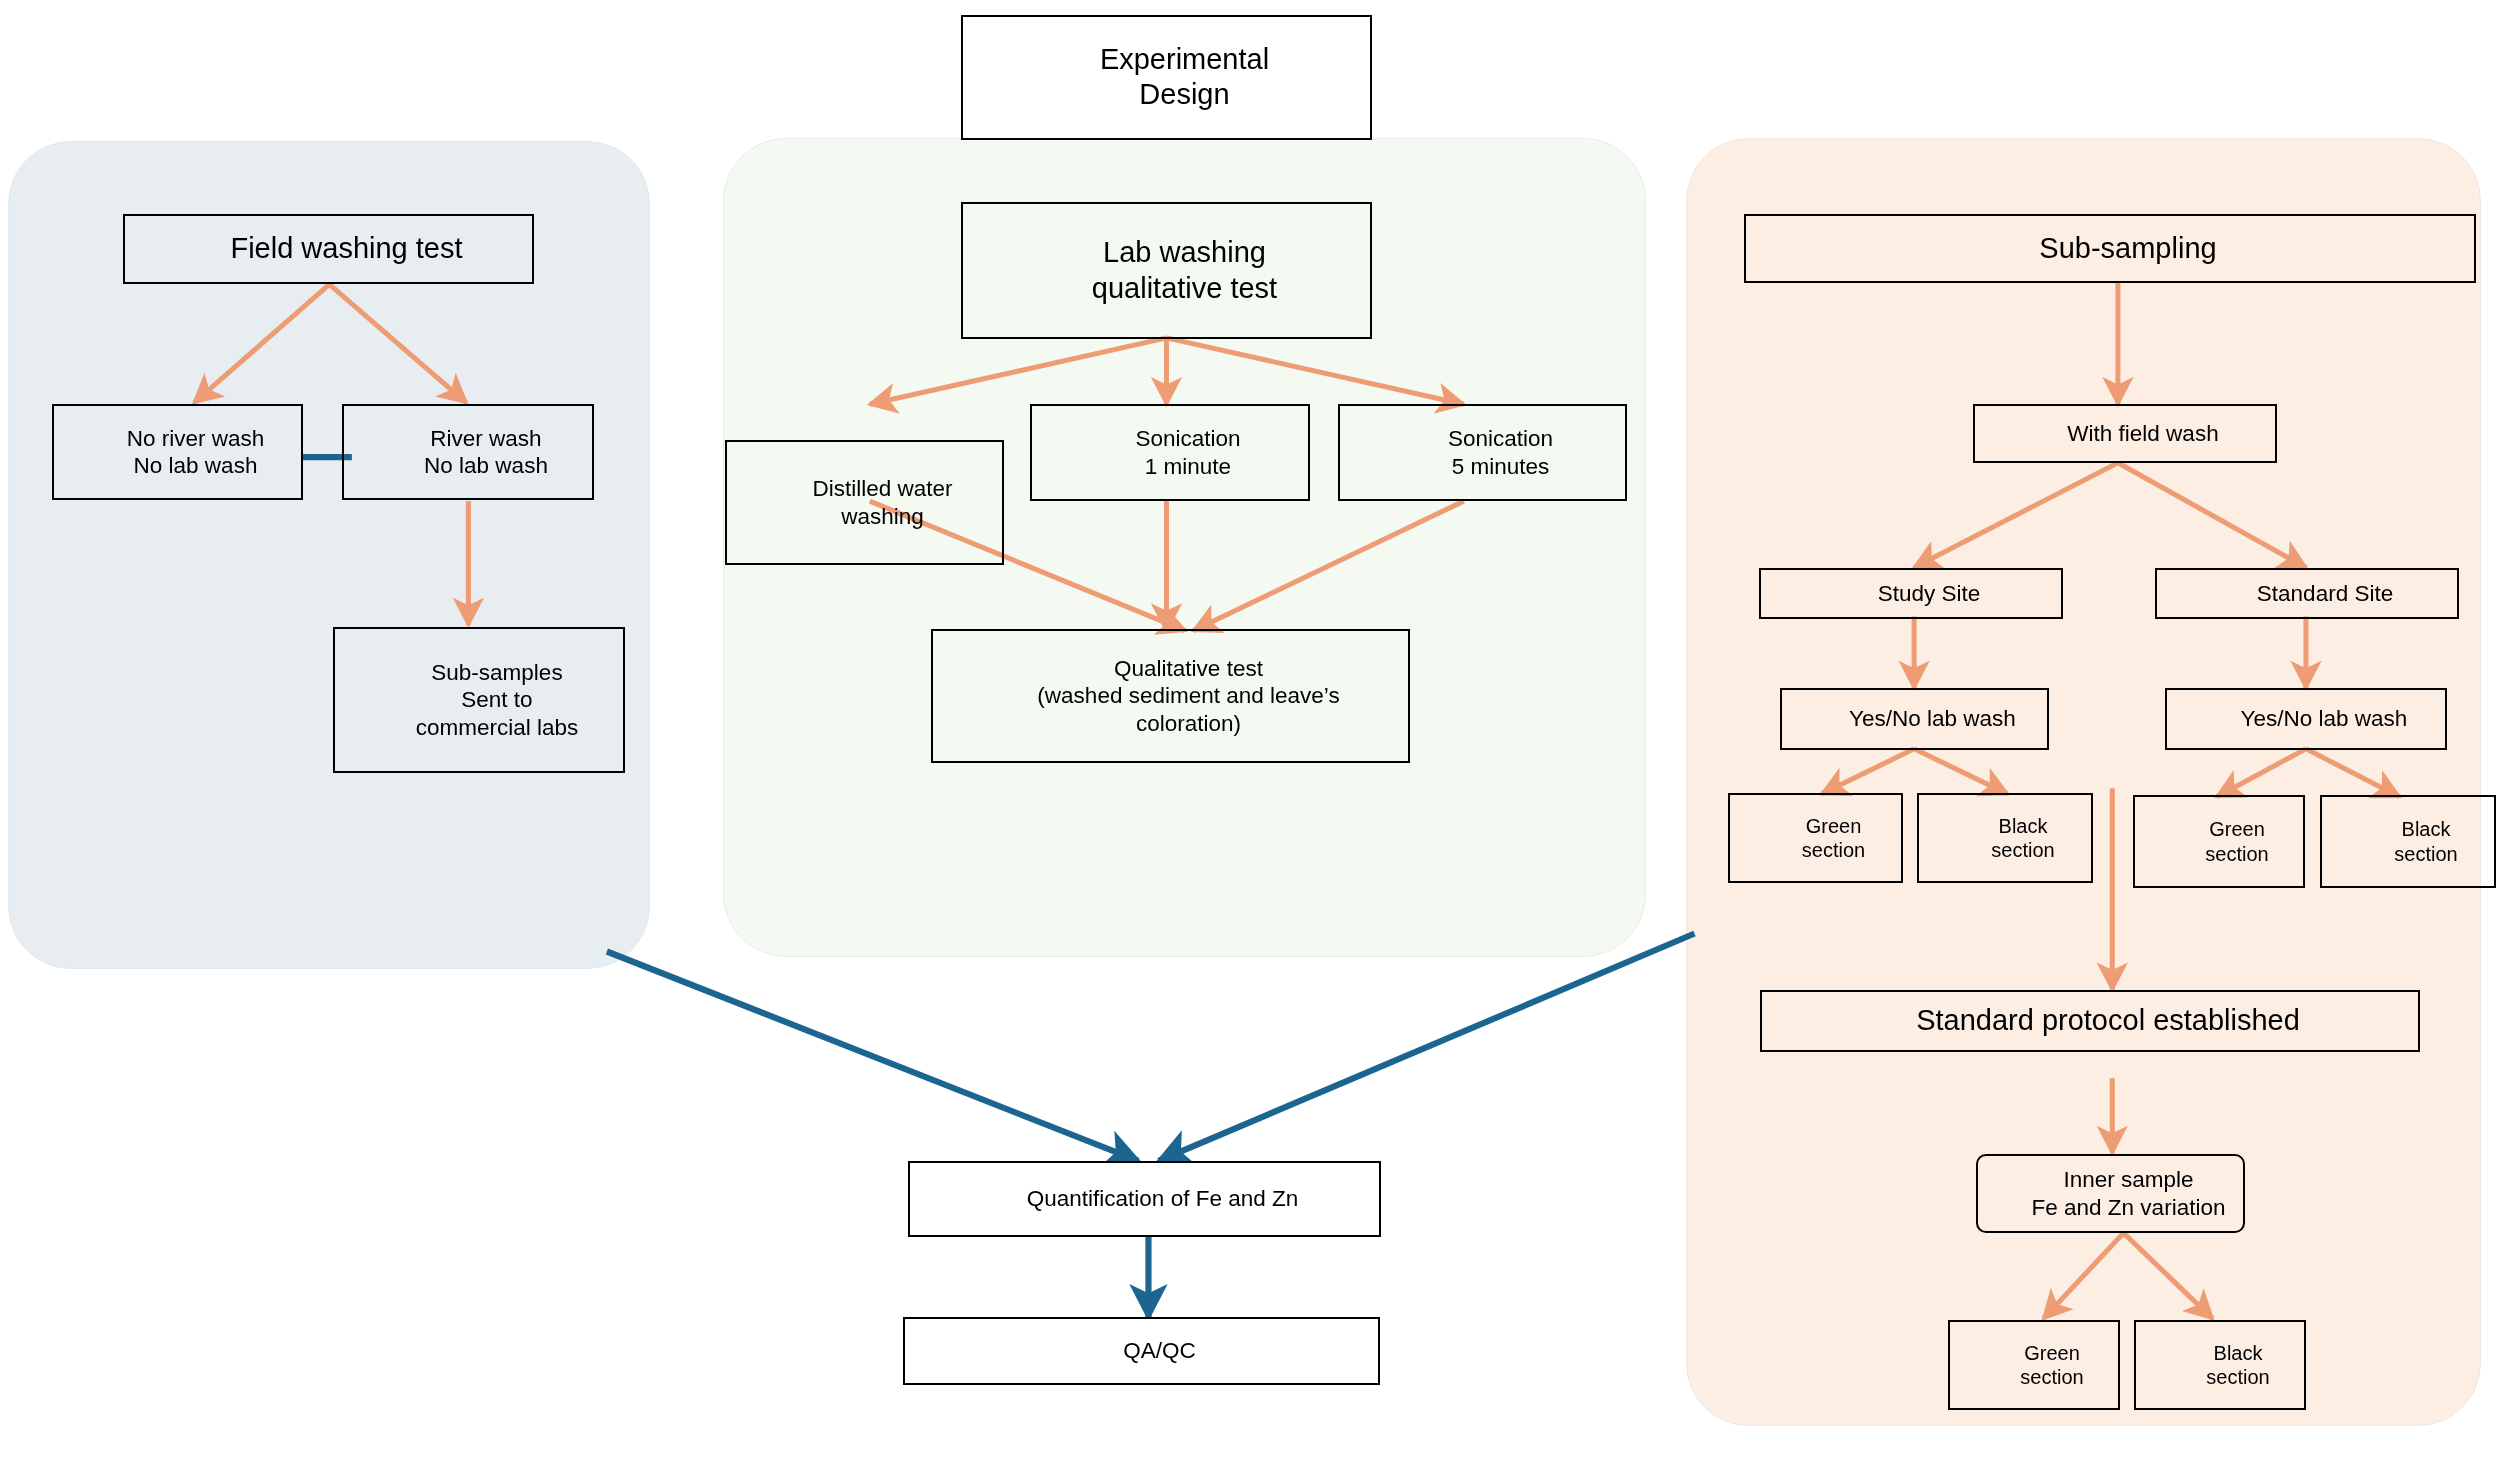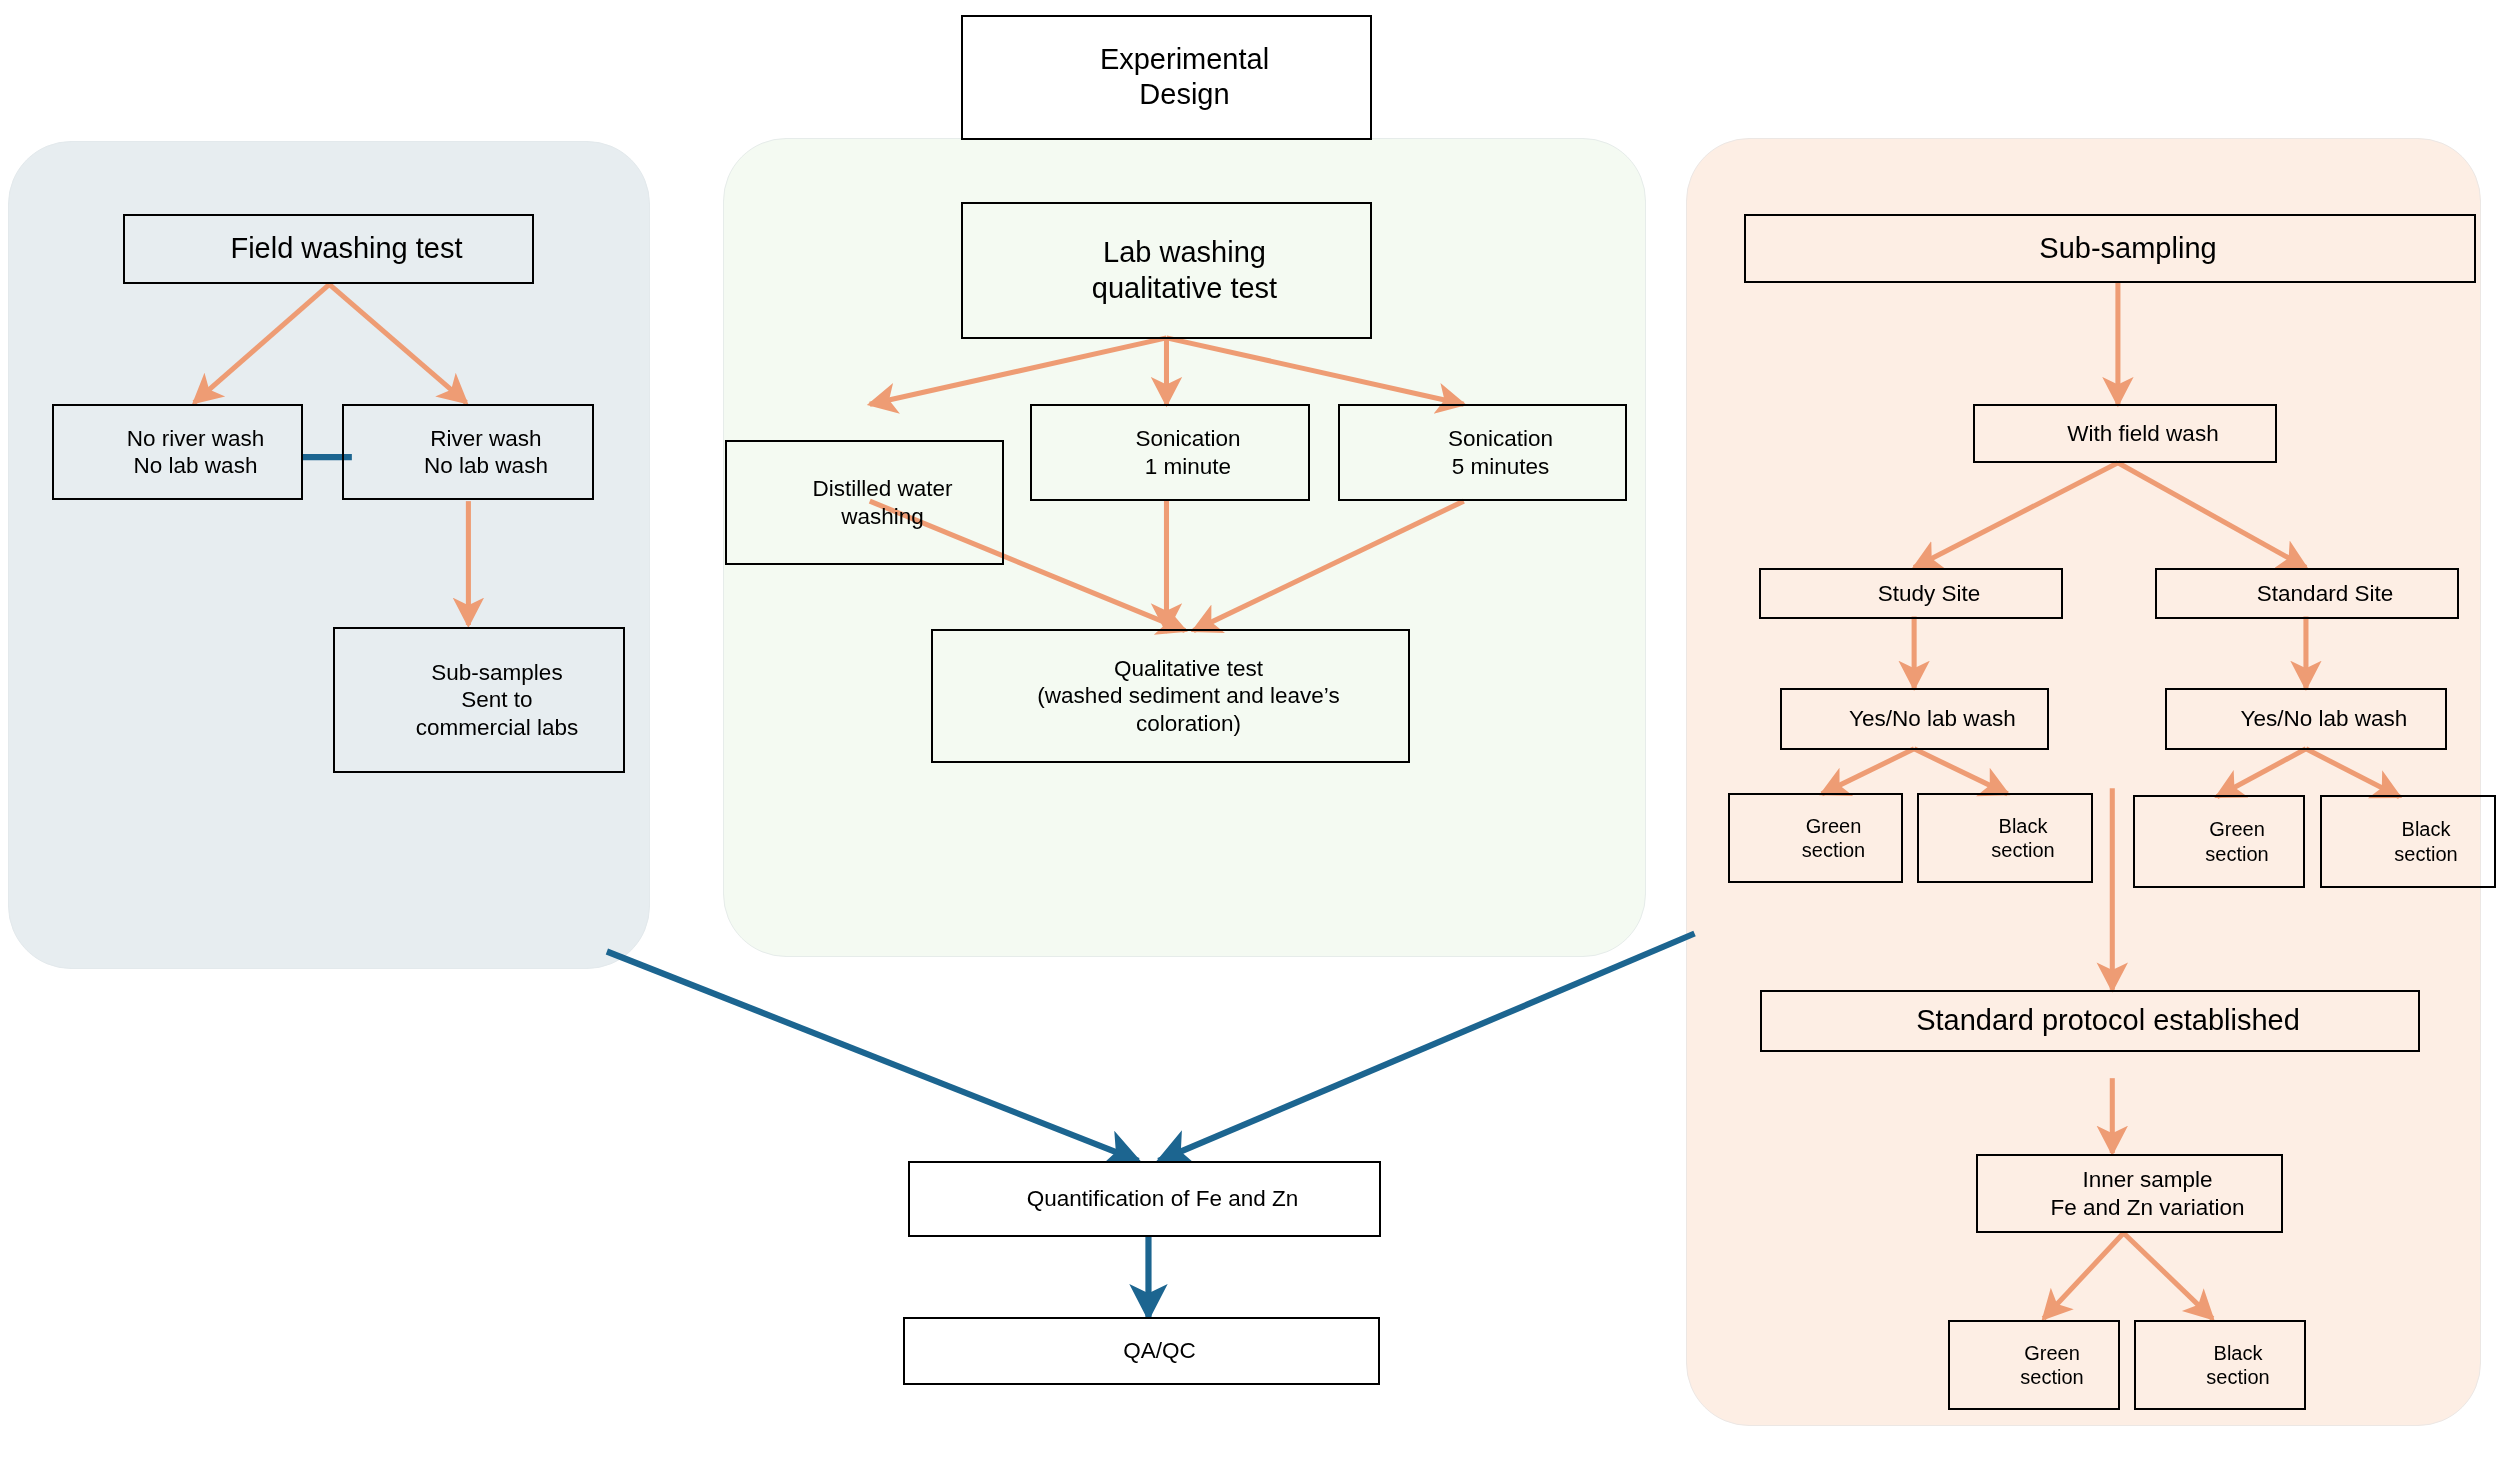--- a/index.html
+++ b/index.html
@@ -145,21 +145,21 @@
 section</div>
 
   <div class="node f-sm" style="left:2133px;top:795px;width:172px;height:93px;">Green
 section</div>
 
   <div class="node f-sm" style="left:2320px;top:795px;width:176px;height:93px;">Black
 section</div>
 
   <div class="node f-xl" style="left:1760px;top:990px;width:660px;height:62px;">Standard protocol established</div>
 
-  <div class="node f-md" style="left:1976px;top:1154px;width:307px;height:79px;">Inner sample
+  <div class="node f-md" style="left:1976px;top:1154px;width:269px;height:79px;border-radius:10px;">Inner sample
 Fe and Zn variation</div>
 
   <div class="node f-sm" style="left:1948px;top:1320px;width:172px;height:90px;">Green
 section</div>
 
   <div class="node f-sm" style="left:2134px;top:1320px;width:172px;height:90px;">Black
 section</div>
 
   <div class="node white f-md" style="left:908px;top:1161px;width:473px;height:76px;">Quantification of Fe and Zn</div>
 

